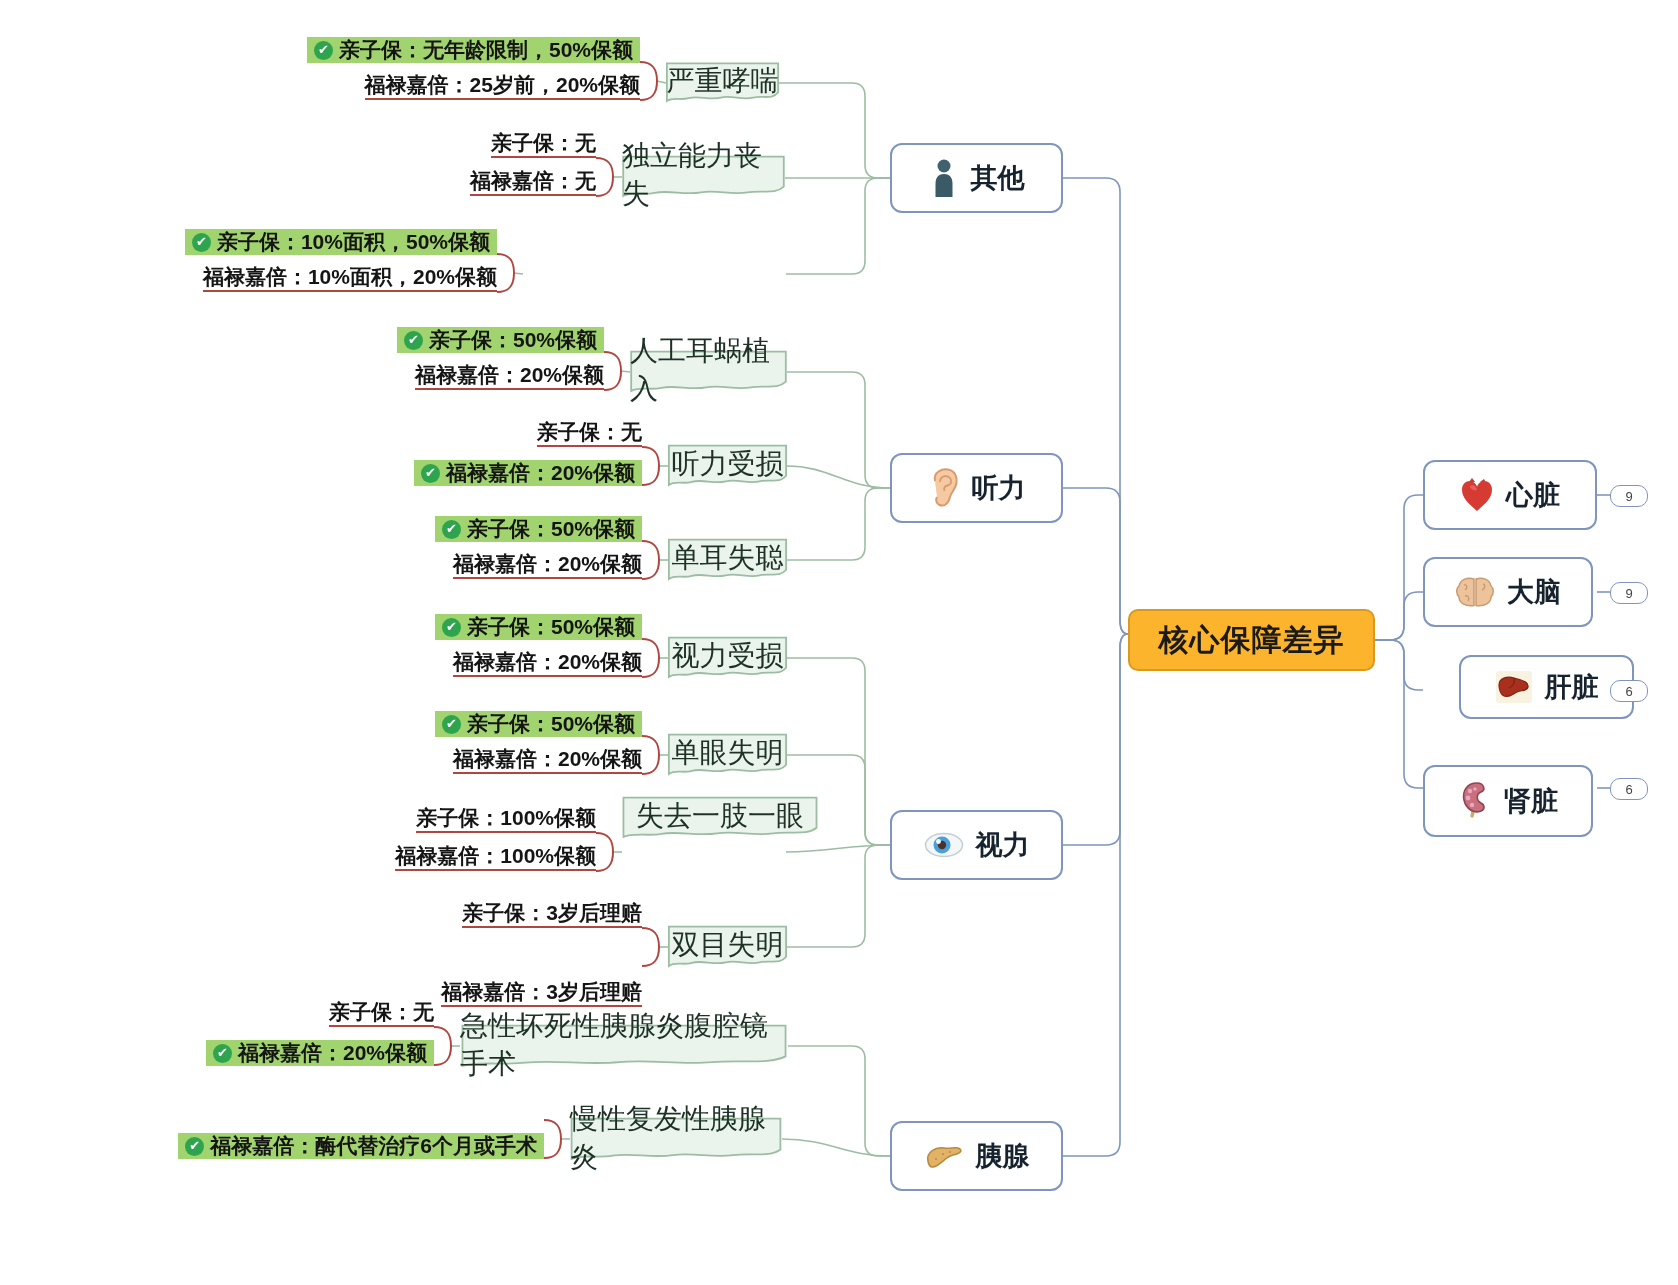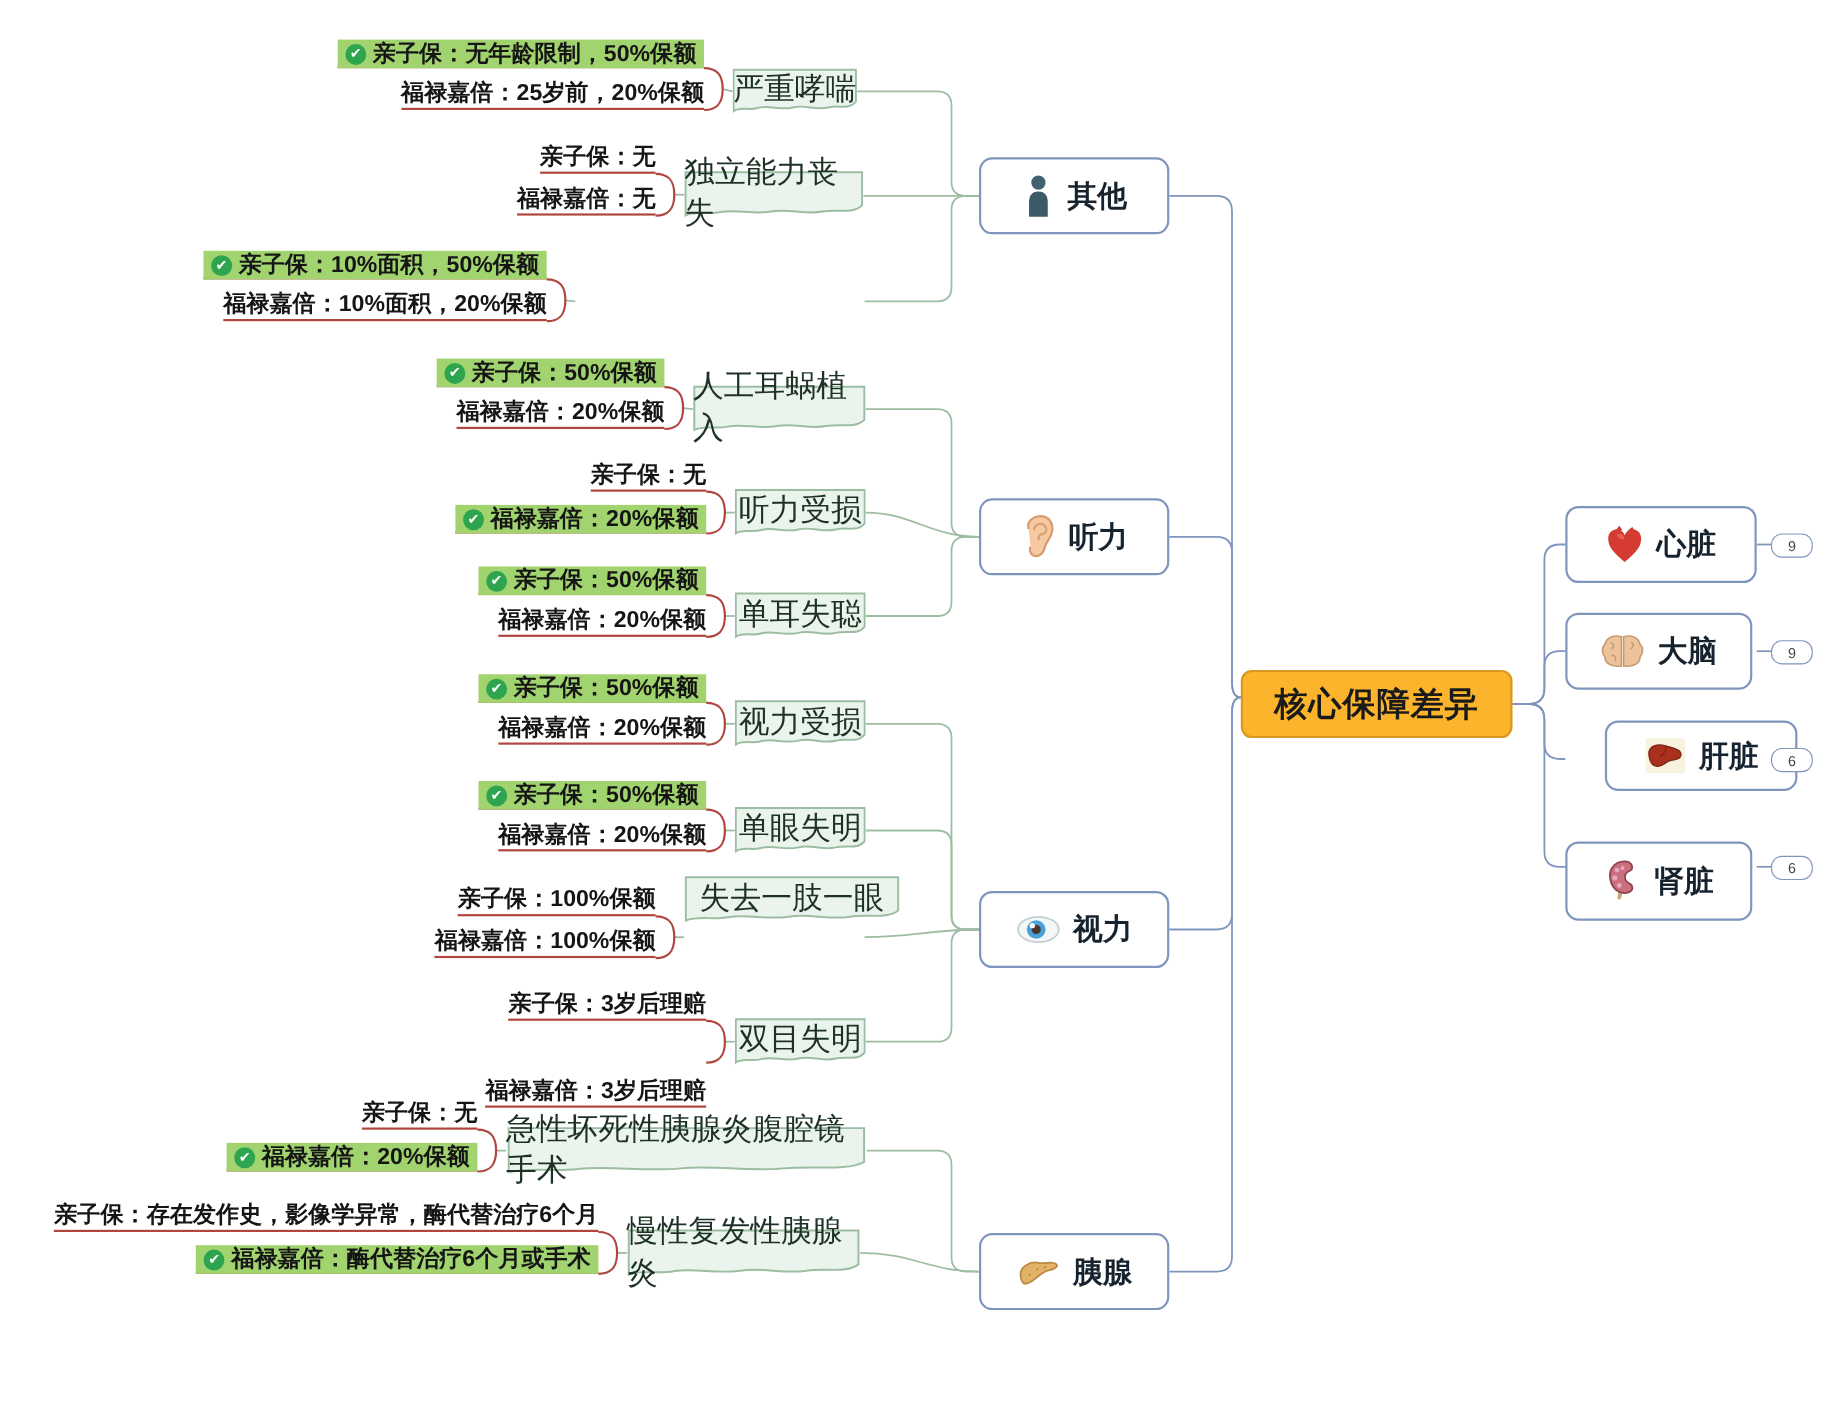--- a/index.html
+++ b/index.html
@@ -315,19 +315,18 @@
 
   <div class="detail" style="right:1036px;top:900px;"><span>亲子保：3岁后理赔</span></div>
   <div class="detail" style="right:1036px;top:938px;margin-top:41px;"><span>福禄嘉倍：3岁后理赔</span></div>
 
   <div class="detail" style="right:1244px;top:999px;"><span>亲子保：无</span></div>
   <div class="detail" style="right:1244px;top:1037px;"><span class="hl">
         <span class="chk">✔</span>
         <span>福禄嘉倍：20%保额</span>
       </span></div>
 
-  <div class="detail" style="right:1134px;top:1092px;"><span>亲子保：存在发作史，影像学异常，酶代替治疗6个月</span></div>
   <div class="detail" style="right:1134px;top:1130px;"><span class="hl">
         <span class="chk">✔</span>
         <span>福禄嘉倍：酶代替治疗6个月或手术</span>
       </span></div>
 
 </div>
 
 </body></html>

